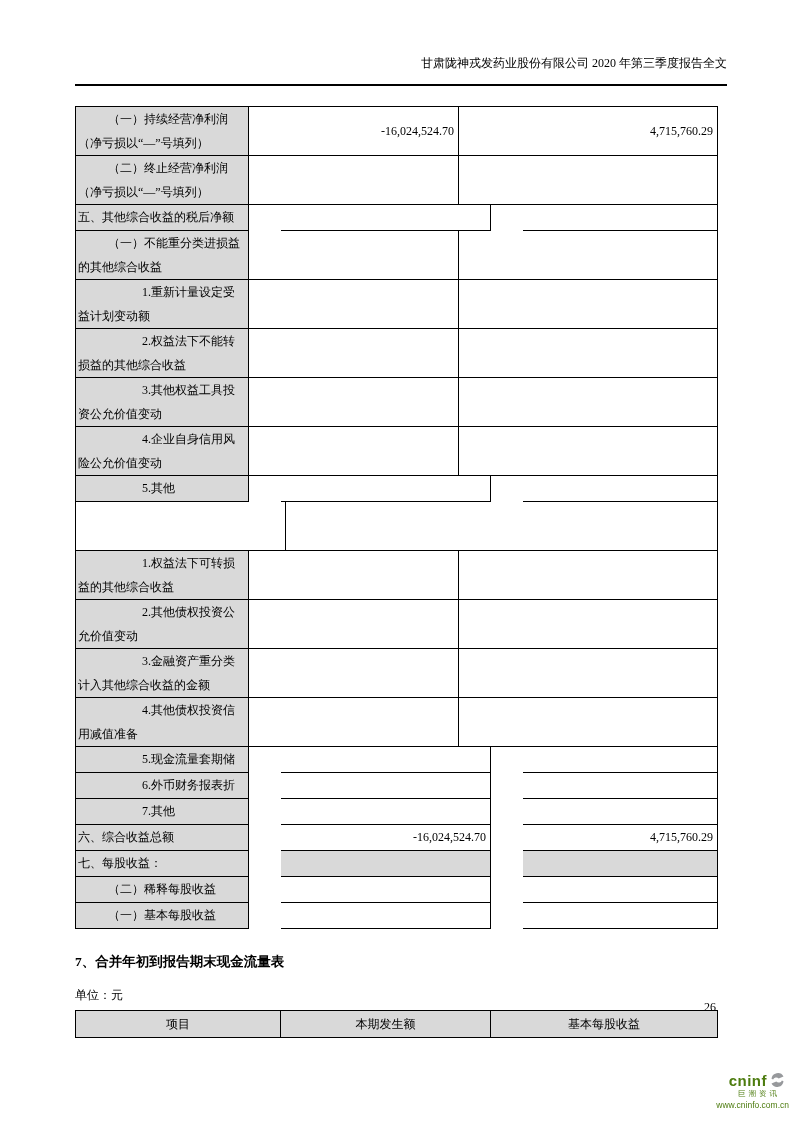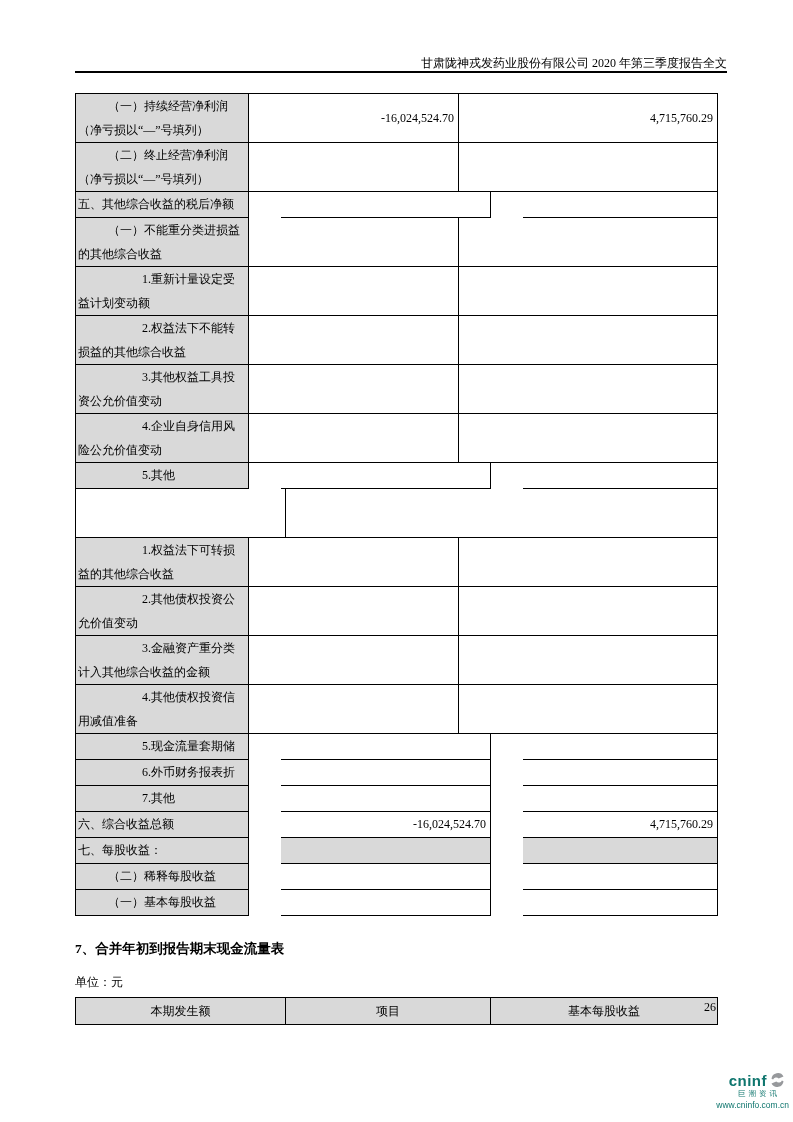--- a/index.html
+++ b/index.html
@@ -9,21 +9,21 @@
     width:793px; height:1122px;
     margin:0 auto;
     background:#ffffff;
     font-family:"Liberation Serif","DejaVu Serif",serif;
     color:#000;
     overflow:hidden;
   }
   
   .doc-header {
     margin:55px 66px 0 75px;
-    padding-bottom:0;
+    padding-bottom:13px;
     border-bottom:2px solid #000;
     text-align:right;
     font-size:12px;
     line-height:16px;
   }
   
   .fin-table {
     margin:20px 0 0 75px;
     width:643px;
     border-top:1px solid #000;
@@ -88,21 +88,21 @@
   
   .page-number {
     position:absolute;
     top:1000px; right:77px;
     font-size:12px;
   }
   .site-logo {
     position:absolute;
     top:1072px; right:3px;
     width:96px;
-    color:#0f766e;
+    color:#4d7c0f;
     font-family:"Liberation Sans","DejaVu Sans",sans-serif;
     text-align:center;
     line-height:1;
   }
   .logo-top { display:flex; align-items:center; justify-content:flex-end; padding-right:4px; }
   .logo-brand { font-size:15px; font-weight:bold; letter-spacing:0.5px; }
   .logo-swirl { width:17px; height:16px; margin-left:2px; }
   .logo-cn { font-size:7.5px; letter-spacing:3px; margin-top:2px; padding-right:10px; text-align:right; }
   .logo-url { font-size:8.5px; margin-top:3px; text-align:right; padding-right:1px; }
 </style>
@@ -219,22 +219,22 @@
       <div class="td val last"></div>
     </div>
   </div>
 
   <div class="section-title">7、合并年初到报告期末现金流量表</div>
 
   <div class="unit-line">单位：元</div>
 
   <div class="cf-table">
     <div class="tr">
+      <div class="td c1">项目</div>
       <div class="td c2">本期发生额</div>
-      <div class="td c1">项目</div>
       <div class="td c3">基本每股收益</div>
     </div>
   </div>
 
   <div class="page-number">26</div>
 
   <div class="site-logo">
     <div class="logo-top">
       <span class="logo-brand">cninf</span>
       <svg class="logo-swirl" viewBox="0 0 20 20" xmlns="http://www.w3.org/2000/svg">

